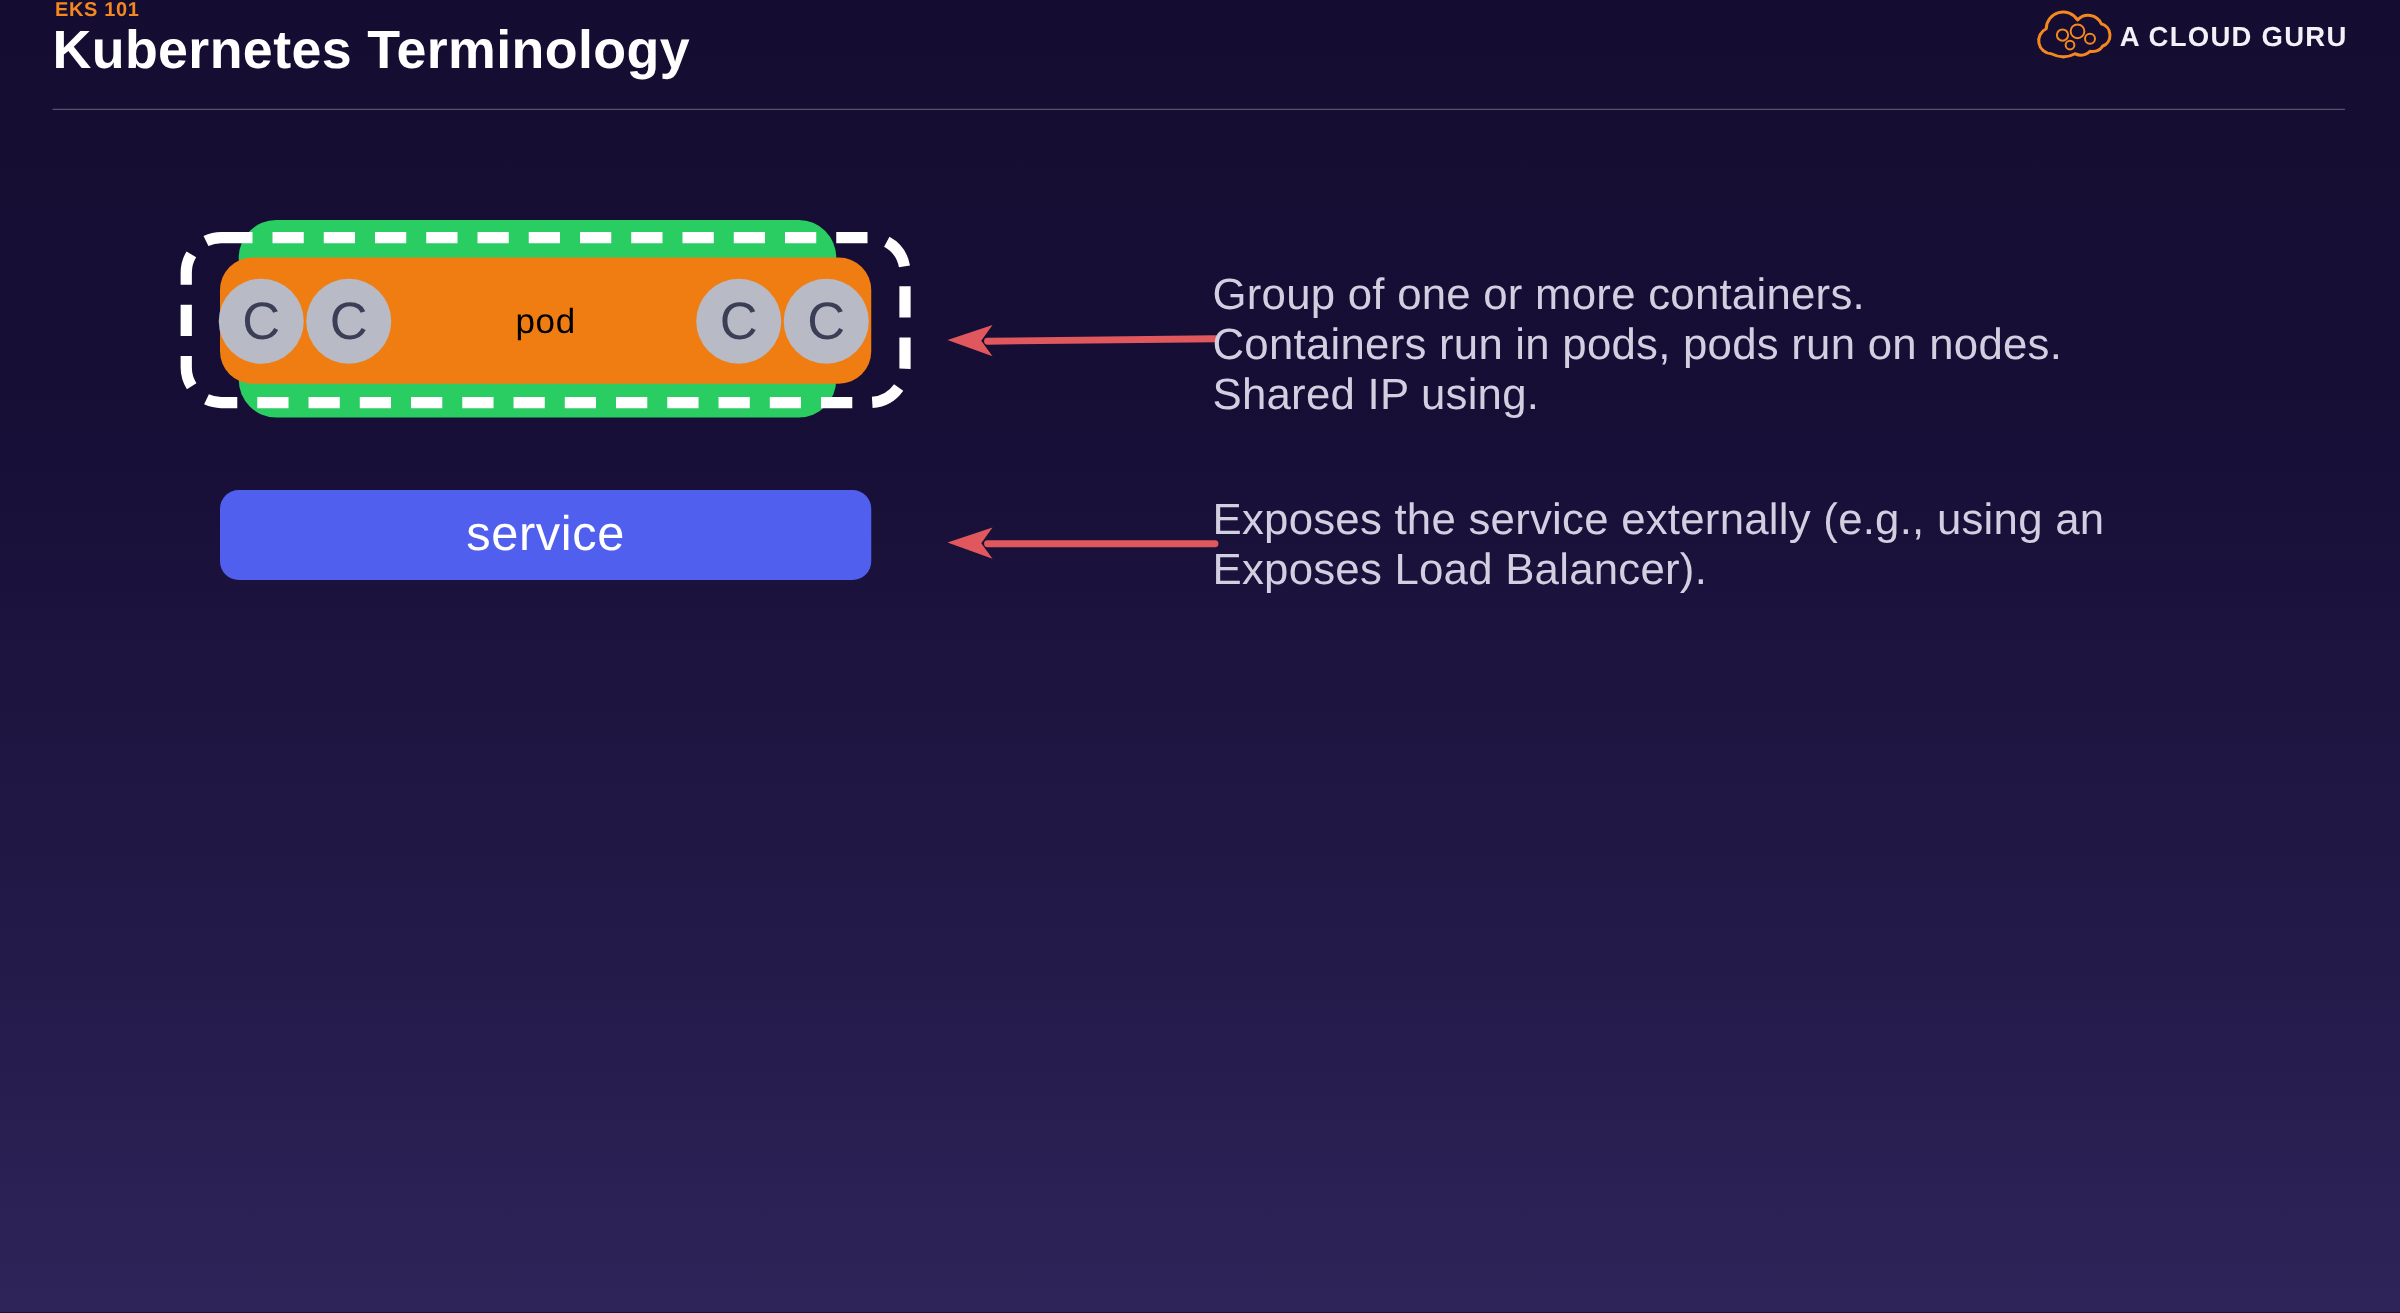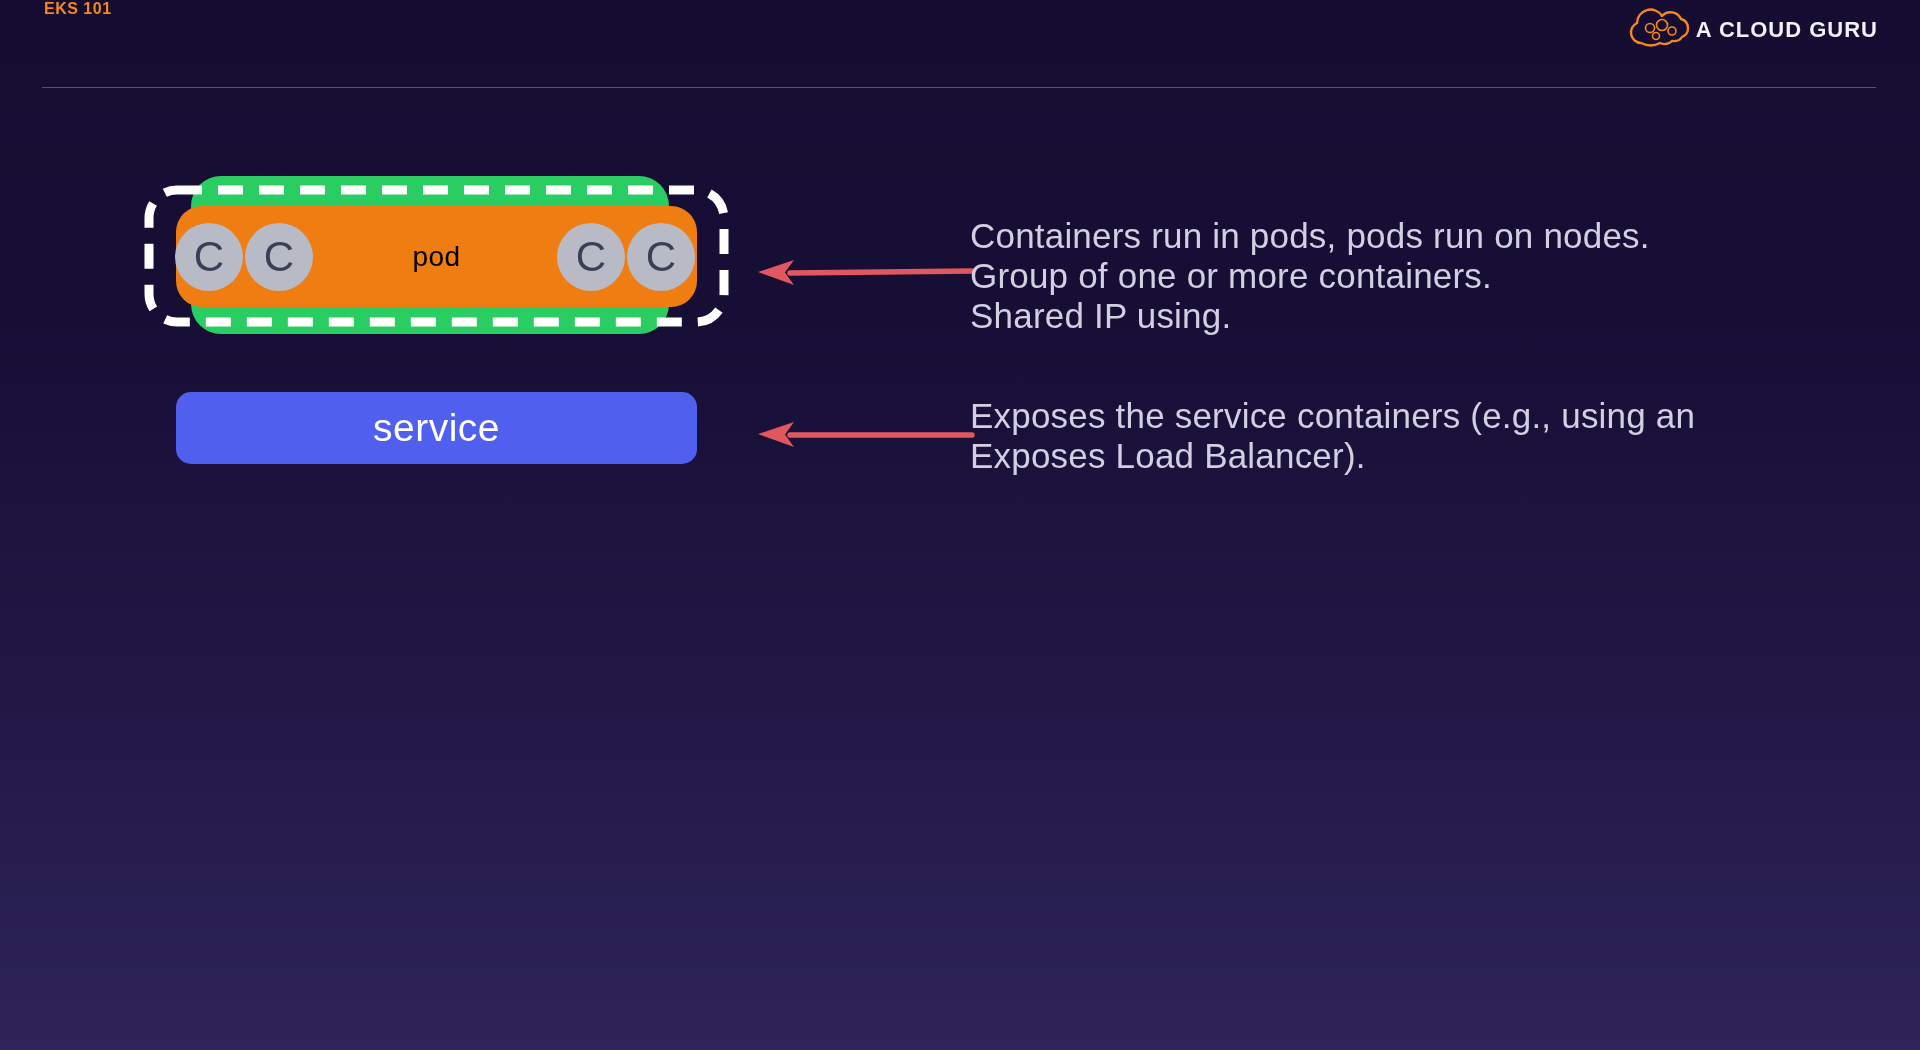--- a/index.html
+++ b/index.html
@@ -156,20 +156,21 @@
   }
   .annotation-1 { top: 216px; }
   .annotation-2 { top: 396px; }
 </style>
 </head>
 <body>
 
 <div class="slide">
 
   <div class="course-label">EKS 101</div>
+  <div class="page-title">Kubernetes Terminology</div>
   <div class="divider"></div>
 
   <div class="brand">
     <span>
       <svg width="66" height="46" viewBox="0 0 66 46" fill="none">
         <path d="M15 38 a10.5 10.5 0 0 1 -4 -20 a13.5 13.5 0 0 1 25 -7 a11.5 11.5 0 0 1 19 3 a9.5 9.5 0 0 1 1 18 q-3 5 -10 4 q-5 5 -12 2 q-9 5 -19 0 z" stroke="#f5871f" stroke-width="2.4" stroke-linejoin="round"></path>
         <circle cx="24" cy="23" r="4.5" stroke="#f5871f" stroke-width="1.6"></circle>
         <circle cx="36" cy="20" r="5.5" stroke="#f5871f" stroke-width="1.6"></circle>
         <circle cx="46" cy="26" r="4" stroke="#f5871f" stroke-width="1.6"></circle>
         <circle cx="30" cy="31" r="3.5" stroke="#f5871f" stroke-width="1.6"></circle>
@@ -214,23 +215,23 @@
     </svg>
   </span>
   <span class="annotation-arrow arrow-2">
     <svg width="228" height="40" viewBox="0 0 228 40">
       <path d="M222 20 L40 20" stroke="#e0585d" stroke-width="5.5" stroke-linecap="round" fill="none"></path>
       <path d="M44 7 L8 19 L44 32 L35 19.5 Z" fill="#e0585d"></path>
     </svg>
   </span>
 
   <div class="annotation annotation-1">
+    <div>Group of one or more containers.</div>
     <div>Containers run in pods, pods run on nodes.</div>
-    <div>Group of one or more containers.</div>
     <div>Shared IP using.</div>
   </div>
 
   <div class="annotation annotation-2">
-    <div>Exposes the service containers (e.g., using an</div>
+    <div>Exposes the service externally (e.g., using an</div>
     <div>Exposes Load Balancer).</div>
   </div>
 
 </div>
 
 </body></html>

